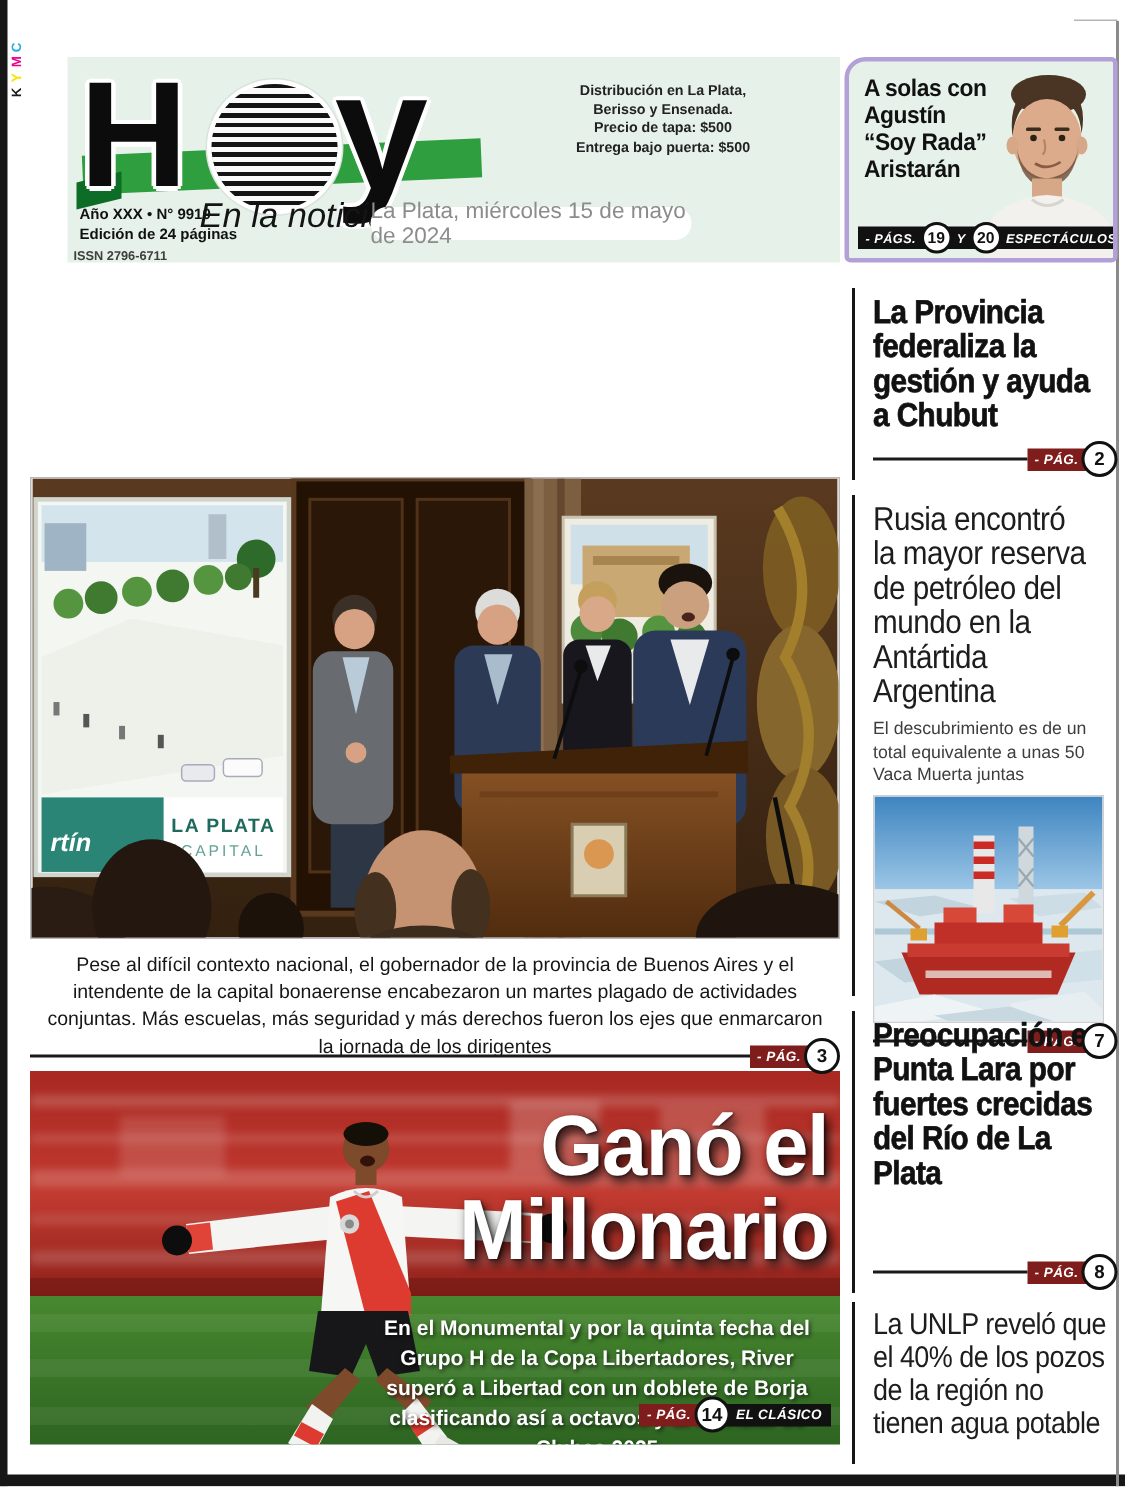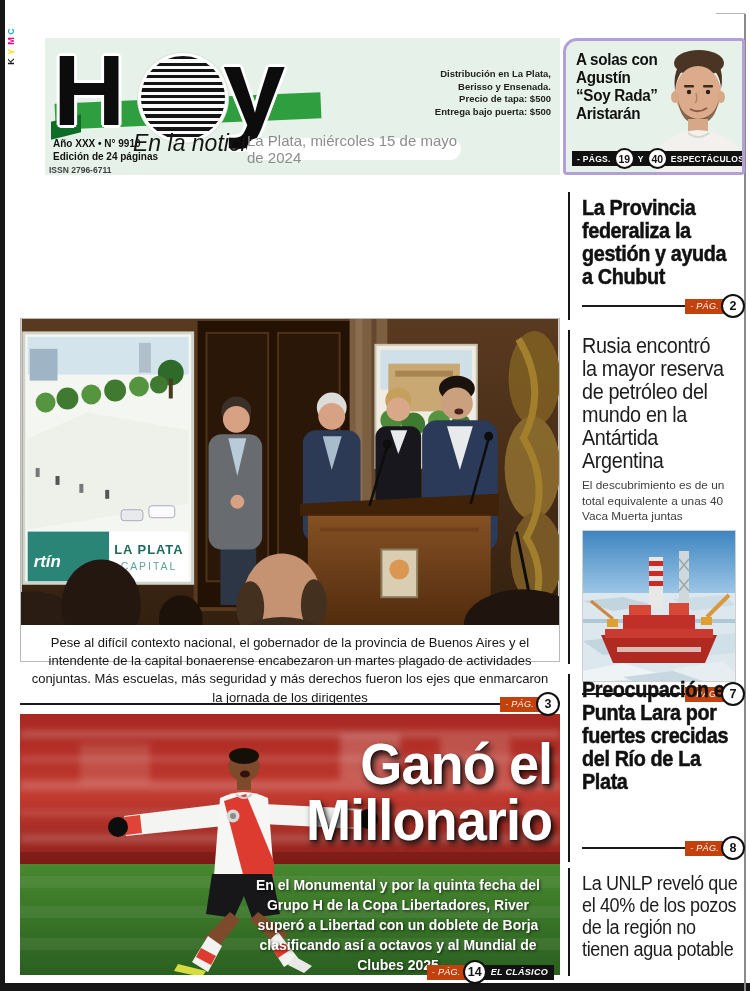--- a/index.html
+++ b/index.html
@@ -22,60 +22,60 @@
   .ribbon{left:2px;top:56px;width:266px;height:26px;background:#2f9e3f;transform:rotate(-2.5deg);z-index:0;}
   .ribbon-fold{left:-2px;top:76px;width:30px;height:18px;background:#0d6d26;transform:skewY(-14deg);z-index:0;}
   .logo-letter{z-index:1;font-weight:bold;color:#0c0c0c;
     text-shadow:3px 0 0 #fff,-3px 0 0 #fff,0 3px 0 #fff,0 -3px 0 #fff,
                 2px 2px 0 #fff,-2px -2px 0 #fff,2px -2px 0 #fff,-2px 2px 0 #fff;}
   .logo-h{left:0;top:2px;font-size:100px;line-height:92px;}
   .logo-y{left:170px;top:-4px;font-size:112px;line-height:100px;}
   .globe{left:88px;top:14px;width:84px;height:84px;border-radius:50%;z-index:1;
     background:repeating-linear-gradient(180deg,#141414 0 3px,#fafafa 3px 6.5px);
     box-shadow:0 0 0 3px #fff,0 0 0 4px #d8e4da;}
-  .dist{left:288px;top:30px;width:218px;text-align:right;font-size:9.5px;font-weight:600;
+  .dist{left:288px;top:17px;width:218px;text-align:center;font-size:9.5px;font-weight:600;
     line-height:1.32;color:#222;z-index:2;}
   .edition{left:8px;top:100px;font-size:10px;font-weight:bold;line-height:1.25;color:#111;z-index:2;}
   .tagline{left:88px;top:92px;font-size:23px;font-style:italic;color:#141414;z-index:2;}
   .date-pill{left:202px;top:100px;width:214px;height:22px;background:#ffffff;border-radius:12px;
     display:flex;align-items:center;justify-content:center;font-size:15px;color:#8c8c8c;z-index:2;}
   .issn{left:4px;top:127px;font-size:8.5px;font-weight:bold;color:#3f3f3f;z-index:2;}
 
   
   .promo{left:563px;top:38px;width:182px;height:137px;background:#e6f2e9;
     border:3px solid #b3a0d6;border-radius:14px 4px 4px 4px;box-sizing:border-box;overflow:hidden;}
   .promo-title{left:10px;top:10px;width:104px;font-size:16px;font-weight:bold;line-height:1.12;
     letter-spacing:-0.3px;transform:scaleX(.95);transform-origin:left top;z-index:2;}
   .promo-photo{right:-4px;bottom:0;width:96px;height:131px;z-index:1;}
   .promo-bar{left:6px;bottom:6px;height:15px;background:#111;display:inline-flex;align-items:center;
     padding:0 5px;gap:3px;z-index:3;overflow:visible;}
-  .promo-bar .w{color:#fff;font-size:8.5px;font-weight:bold;letter-spacing:.3px;white-space:nowrap;}
+  .promo-bar .w{color:#fff;font-size:8.5px;font-weight:bold;font-style:italic;letter-spacing:.3px;white-space:nowrap;}
   .mini-circle{width:17px;height:17px;border-radius:50%;background:#fff;border:2px solid #111;color:#111;
     font-size:10.5px;font-weight:bold;display:flex;align-items:center;justify-content:center;flex:none;}
 
   
   .pgbadge{display:inline-flex;align-items:center;flex:none;}
-  .pgbadge .tag{background:#c2410c;color:#fff;font-size:9px;font-weight:normal;font-style:italic;
+  .pgbadge .tag{background:#7f1d1d;color:#fff;font-size:9px;font-weight:bold;font-style:italic;
     padding:2.5px 8px 2.5px 5px;letter-spacing:.3px;white-space:nowrap;}
   .pgbadge .num{width:20px;height:20px;border-radius:50%;background:#fff;border:2.5px solid #111;color:#111;
     font-size:12.5px;font-weight:bold;display:flex;align-items:center;justify-content:center;margin-left:-6px;z-index:1;flex:none;}
   .pgbadge .tag2{background:#111;color:#fff;font-size:9px;font-weight:bold;font-style:italic;
     padding:2.5px 6px 2.5px 9px;margin-left:-5px;letter-spacing:.3px;white-space:nowrap;}
 
   
   .lead-headline{left:20px;top:190px;width:540px;text-align:center;}
   .lead-headline span{display:inline-block;font-size:45px;line-height:48px;font-weight:bold;
     letter-spacing:-1.5px;transform:scaleX(.88);transform-origin:center top;-webkit-text-stroke:1.2px #111;}
-  .lead-photo{left:20px;top:318px;width:540px;height:344px;border:1px solid #b9b9b9;box-sizing:border-box;}
+  .lead-photo{left:20px;top:318px;width:540px;height:308px;border:1px solid #b9b9b9;box-sizing:border-box;}
   .lead-caption{left:28px;top:634px;width:524px;text-align:center;font-size:13px;line-height:1.4;color:#161616;}
   .caption-foot{left:20px;top:692px;width:540px;display:flex;align-items:center;}
   .rule{flex:1;height:2px;background:#1a1a1a;}
 
   
-  .sports{left:20px;top:714px;width:540px;height:278px;overflow:hidden;}
+  .sports{left:20px;top:714px;width:540px;height:249px;overflow:hidden;}
   .sports svg{position:absolute;left:0;top:0;}
   .sports-headline{right:8px;top:22px;text-align:right;color:#fff;font-weight:bold;font-size:57px;
     line-height:56px;letter-spacing:-1px;transform:scaleX(.95);transform-origin:right top;
     text-shadow:3px 4px 7px rgba(0,0,0,.85),1px 1px 2px rgba(0,0,0,.6);}
   .sports-deck{right:12px;top:162px;width:300px;text-align:center;color:#fff;font-size:14px;
     font-weight:bold;line-height:1.42;text-shadow:1px 1px 3px rgba(0,0,0,.7);}
   .sports-badge{right:6px;bottom:8px;}
 
   
   .sb-art{left:568px;width:177px;border-left:2px solid #161616;padding:4px 0 0 12px;
@@ -144,21 +144,21 @@
       <path d="M38,92 Q48,100 59,92" stroke="#d8d5ce" stroke-width="2" fill="none"></path>
     </svg>
     <div class="abs promo-title pre">A solas con
 Agustín
 “Soy Rada”
 Aristarán</div>
     <div class="abs promo-bar">
       <span class="w">- PÁGS.</span>
       <span class="mini-circle">19</span>
       <span class="w">Y</span>
-      <span class="mini-circle">40</span>
+      <span class="mini-circle">20</span>
       <span class="w">ESPECTÁCULOS</span>
     </div>
   </div>
 
 
   <div class="abs lead-photo">
     <svg viewBox="0 0 540 308" width="538" height="306">
       <defs>
         <linearGradient id="wallg" x1="0" y1="0" x2="0" y2="1">
           <stop offset="0" stop-color="#5a3a20"></stop>
@@ -356,21 +356,21 @@
       </span>
     </div>
   </div>
 
   <div class="abs sb-art" style="top:330px;height:334px;">
     <div class="sb-h light pre">Rusia encontró
 la mayor reserva
 de petróleo del
 mundo en la
 Antártida Argentina</div>
-    <div class="sb-deck">El descubrimiento es de un total equivalente a unas 40 Vaca Muerta juntas</div>
+    <div class="sb-deck">El descubrimiento es de un total equivalente a unas 50 Vaca Muerta juntas</div>
     <svg class="sb-photo" viewBox="0 0 152 150">
       <defs>
         <linearGradient id="skyg" x1="0" y1="0" x2="0" y2="1">
           <stop offset="0" stop-color="#3e85c0"></stop>
             <stop offset="1" stop-color="#9cc6e6"></stop>
         </linearGradient>
       </defs>
       <rect x="0" y="0" width="152" height="62" fill="url(#skyg)"></rect>
       <rect x="0" y="62" width="152" height="88" fill="#dce8ee"></rect>
       <polygon points="0,70 40,66 70,74 30,80" fill="#c2d4de"></polygon>

